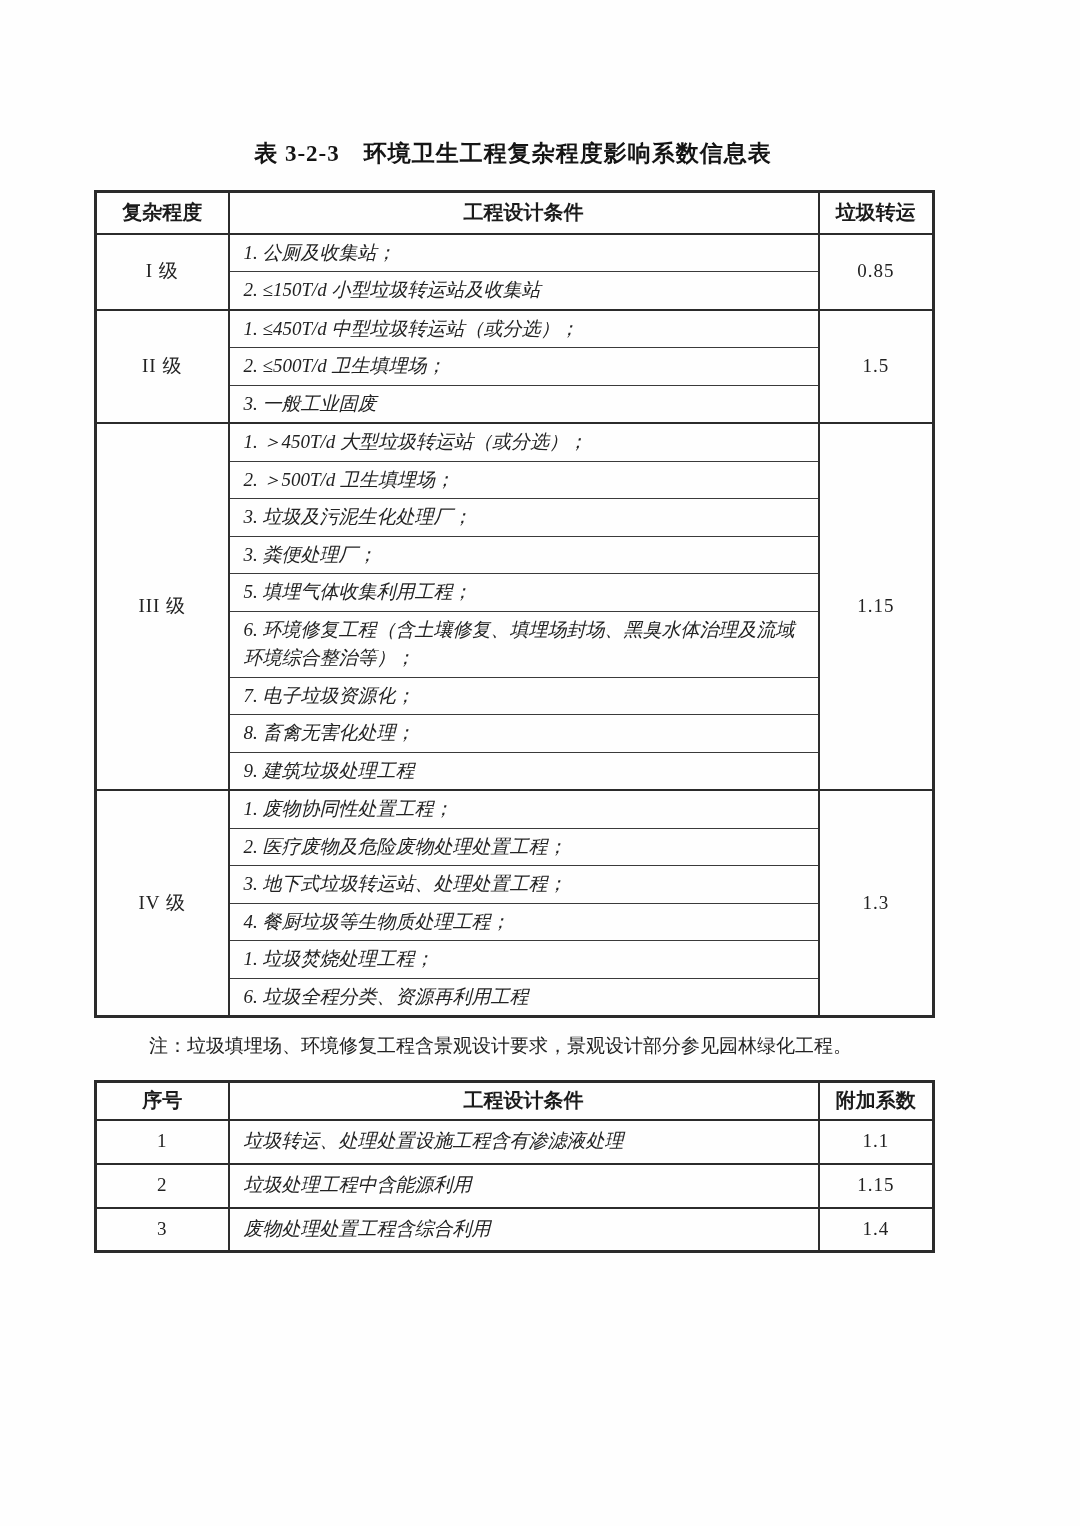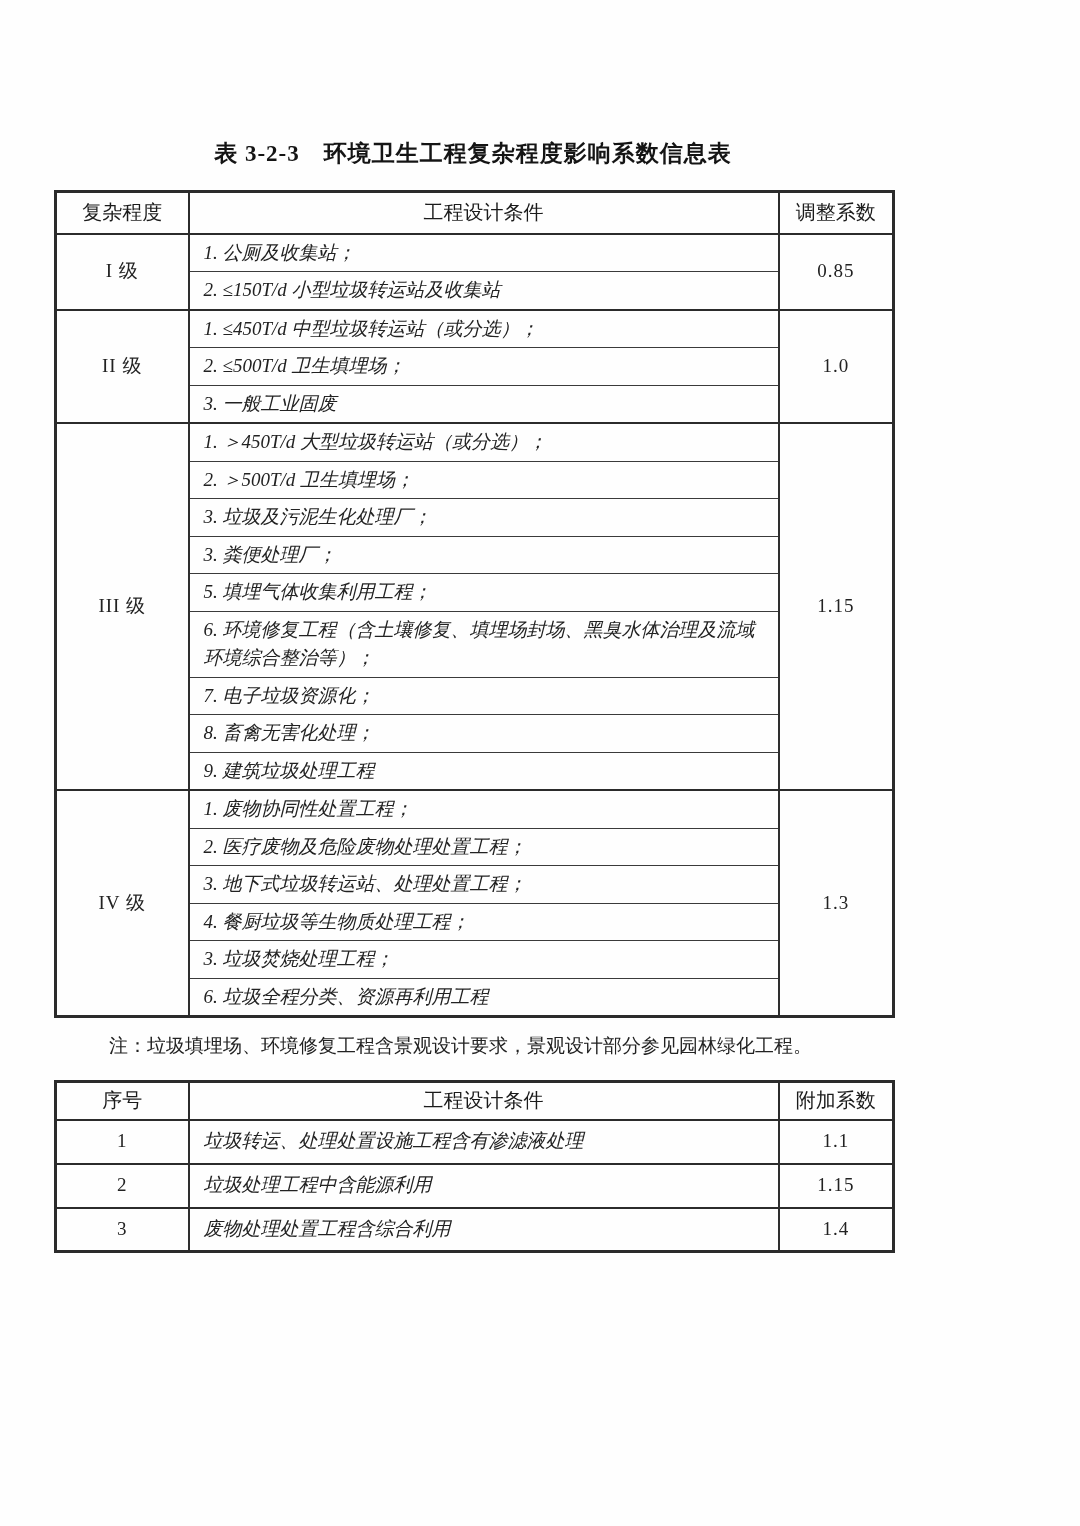--- a/index.html
+++ b/index.html
@@ -12,42 +12,42 @@
     width: 1080px;
     height: 1526px;
     font-family: "Liberation Serif", "DejaVu Serif", serif;
     color: #1f1f1f;
   }
   .page {
     position: relative;
     width: 1080px;
     height: 1526px;
     background: #fefefe;
-    padding: 138px 117px 0 54px;
+    padding: 138px 117px 0 94px;
   }
   .doc-title {
     width: 838px;
     margin: 0;
     text-align: center;
     font-size: 23px;
     font-weight: bold;
     letter-spacing: 1px;
     color: #141414;
   }
   table.info-table {
     width: 838px;
     border-collapse: collapse;
     table-layout: fixed;
     margin-top: 21px;
     border: 3px solid #2b2b2b;
   }
   table.info-table th {
     border: 2.5px solid #2b2b2b;
     font-size: 20px;
-    font-weight: normal;
+    font-weight: bold;
     text-align: center;
     padding: 4px 6px;
     color: #1b1b1b;
   }
   table.info-table td {
     border-left: 2px solid #2e2e2e;
     border-right: 2px solid #2e2e2e;
     border-top: 1.5px solid #3a3a3a;
     border-bottom: 1.5px solid #3a3a3a;
     font-size: 19px;
@@ -98,36 +98,36 @@
   <table class="info-table" id="complexity-table">
     <colgroup>
       <col style="width:133px">
       <col style="width:590px">
       <col style="width:115px">
     </colgroup>
     <thead>
       <tr>
         <th>复杂程度</th>
         <th>工程设计条件</th>
-        <th>调整系数</th>
+        <th>垃圾转运</th>
       </tr>
     </thead>
     <tbody id="t1-body">
         <tr class="group-start">
           <td class="level-cell" rowspan="2">I 级</td>
           <td class="cond-cell">1. 公厕及收集站；</td>
           <td class="coeff-cell" rowspan="2">0.85</td>
         </tr>
         <tr>
           <td class="cond-cell">2. ≤150T/d 小型垃圾转运站及收集站</td>
         </tr>
         <tr class="group-start">
           <td class="level-cell" rowspan="3">II 级</td>
           <td class="cond-cell">1. ≤450T/d 中型垃圾转运站（或分选）；</td>
-          <td class="coeff-cell" rowspan="3">1.0</td>
+          <td class="coeff-cell" rowspan="3">1.5</td>
         </tr>
         <tr>
           <td class="cond-cell">2. ≤500T/d 卫生填埋场；</td>
         </tr>
         <tr>
           <td class="cond-cell">3. 一般工业固废</td>
         </tr>
         <tr class="group-start">
           <td class="level-cell" rowspan="9">III 级</td>
           <td class="cond-cell">1. ＞450T/d 大型垃圾转运站（或分选）；</td>
@@ -165,21 +165,21 @@
         <tr>
           <td class="cond-cell">2. 医疗废物及危险废物处理处置工程；</td>
         </tr>
         <tr>
           <td class="cond-cell">3. 地下式垃圾转运站、处理处置工程；</td>
         </tr>
         <tr>
           <td class="cond-cell">4. 餐厨垃圾等生物质处理工程；</td>
         </tr>
         <tr>
-          <td class="cond-cell">3. 垃圾焚烧处理工程；</td>
+          <td class="cond-cell">1. 垃圾焚烧处理工程；</td>
         </tr>
         <tr>
           <td class="cond-cell">6. 垃圾全程分类、资源再利用工程</td>
         </tr>
       </tbody>
   </table>
 
   <p class="table-note">注：垃圾填埋场、环境修复工程含景观设计要求，景观设计部分参见园林绿化工程。</p>
 
 

